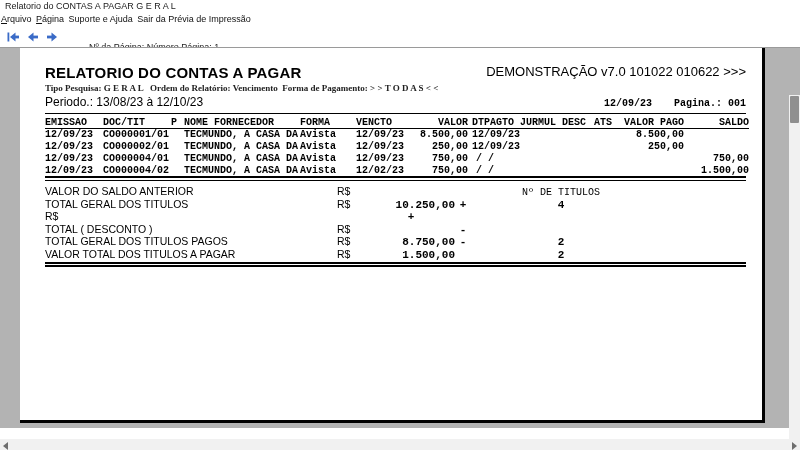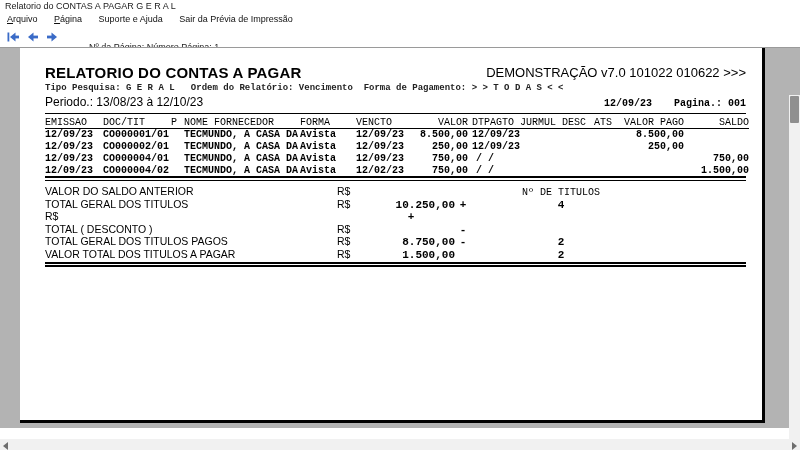--- a/index.html
+++ b/index.html
@@ -5,21 +5,21 @@
   * { margin:0; padding:0; box-sizing:border-box; }
   html,body { width:800px; height:450px; overflow:hidden; background:#fff;
               font-family:"Liberation Sans", sans-serif; }
   .app { position:relative; width:784px; height:450px; background:#fff; }
 
   
   .titlebar { position:absolute; top:0; left:0; width:800px; height:13px;
               background:#fff; font-size:9px; color:#1a1a1a; line-height:13px; padding-left:5px; }
   .menubar  { position:absolute; top:13px; left:0; width:800px; height:13px;
               background:#fff; font-size:9px; color:#111; line-height:13px; }
-  .menu-item { display:inline-block; padding:0 7px; cursor:default; }
+  .menu-item { display:inline-block; padding:0 1px; cursor:default; }
   .menu-item.accel::first-letter { text-decoration:underline; }
 
   .toolbar { position:absolute; top:26px; left:0; width:800px; height:21px;
              background:#fff; display:flex; align-items:center; padding-left:4px; }
   .tbtn { width:19px; height:17px; border:none; background:transparent; display:flex;
           align-items:center; justify-content:center; padding:0; cursor:pointer; }
   .tsep { width:1px; height:15px; background:#d6d6d6; margin:0 3px; }
   .w-icon { width:14px; height:13px; background:#4a5bbf; border:1px solid #2e3f9e; border-radius:2px;
             color:#fff; font-size:9px; font-weight:bold; line-height:11px; text-align:center;
             font-family:"Liberation Sans",sans-serif; }
@@ -32,37 +32,37 @@
   .tblabel { font-size:9px; color:#222; margin-left:6px; }
   .tblabel.page { margin-left:44px; }
 
   
   .preview { position:absolute; top:47px; left:0; width:800px; height:381px;
              background:#b3b3b3; border-top:1px solid #9a9a9a; }
   .page { position:absolute; top:0; left:20px; width:745px; height:375px; background:#fff;
           border-right:3px solid #000; border-bottom:3px solid #000;
           padding:16px 16px 0 25px; }
 
-  .rrow1 { display:flex; justify-content:space-between; align-items:center; }
+  .rrow1 { display:flex; justify-content:space-between; align-items:flex-start; }
   .rtitle { font-size:15px; font-weight:bold; color:#000; letter-spacing:.2px; }
   .rdemo  { font-size:13px; color:#000; }
-  .rfilter { font-family:Liberation Mono, monospace; font-size:9px; font-weight:bold;
+  .rfilter { font-family:Liberation Serif, serif; font-size:9px; font-weight:bold;
              white-space:pre; color:#222; margin-top:2px; }
   .rrow3 { display:flex; justify-content:space-between; align-items:baseline; margin-top:2px; }
   .rperiod { font-size:12px; color:#000; }
   .rpagedate { font-family:"Liberation Mono", monospace; font-size:10px; font-weight:bold; color:#000; }
   .rpagedate .gap { display:inline-block; width:22px; }
 
   .hline { border-top:1px solid #000; margin-top:4px; }
   .dline { height:5px; border-top:2px solid #000; border-bottom:1px solid #000; }
   .dline2 { height:5px; border-top:2px solid #000; border-bottom:2px solid #000; margin-top:2px; }
 
   table.rtable { width:704px; table-layout:fixed; border-collapse:collapse;
                  font-family:"Liberation Mono", monospace; font-size:10px; font-weight:600; color:#000; }
-  table.rtable th { font-weight:400; text-align:left; height:14px; vertical-align:bottom;
+  table.rtable th { font-weight:700; text-align:left; height:14px; vertical-align:bottom;
                     border-bottom:1px solid #000; padding:0; white-space:nowrap; overflow:hidden; }
   table.rtable td { height:12px; padding:0; white-space:nowrap; overflow:hidden; }
   table.rtable .num { text-align:right; }
 
   .summary { margin-top:4px; }
   .sumrow { display:grid; grid-template-columns:292px 30px 88px 16px 180px;
             align-items:baseline; height:12.5px; }
   .slabel { font-size:10.5px; color:#000; }
   .scur   { font-size:10.5px; color:#000; }
   .sval   { font-family:"Liberation Mono", monospace; font-size:11px; font-weight:bold; text-align:right; }

